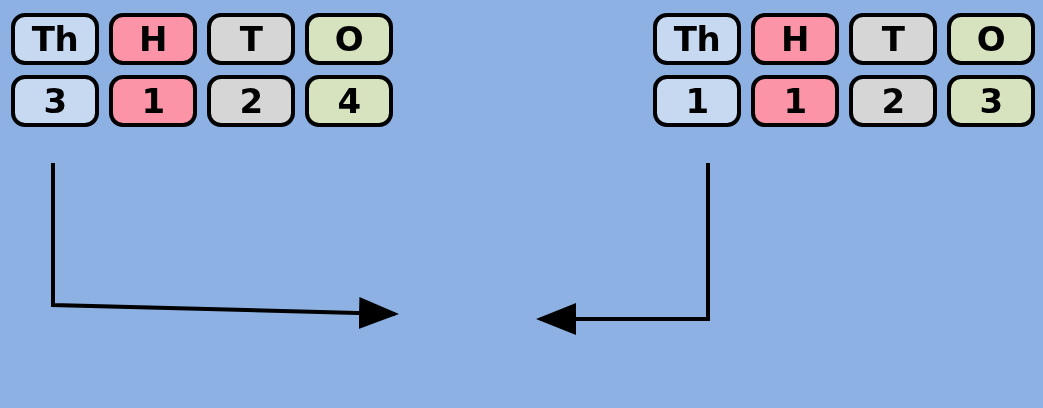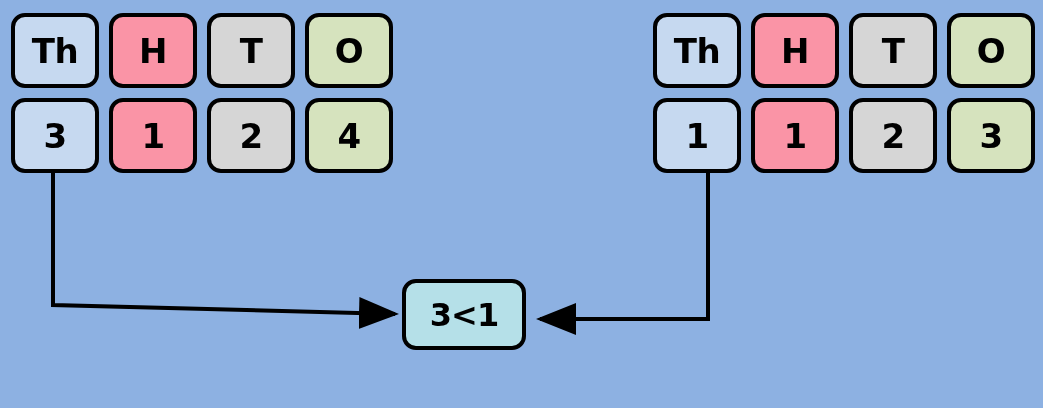--- a/index.html
+++ b/index.html
@@ -22,21 +22,21 @@
     display: flex;
     flex-direction: column;
     gap: 10px;
   }
   .pv-row {
     display: flex;
     gap: 10px;
   }
   .pv-cell {
     width: 88px;
-    height: 75px;
+    height: 52px;
     border: 4px solid #000000;
     border-radius: 14px;
     box-sizing: border-box;
     display: flex;
     align-items: center;
     justify-content: center;
     font-size: 34px;
     font-weight: bold;
     color: #000000;
     line-height: 1;
@@ -118,15 +118,14 @@
       <div class="pv-cell c-green">O</div>
     </div>
     <div class="pv-row">
       <div class="pv-cell c-blue">1</div>
       <div class="pv-cell c-pink">1</div>
       <div class="pv-cell c-gray">2</div>
       <div class="pv-cell c-green">3</div>
     </div>
   </div>
 
-  <div id="result-box">3&lt;1</div>
 
 </div>
 
 </body></html>

